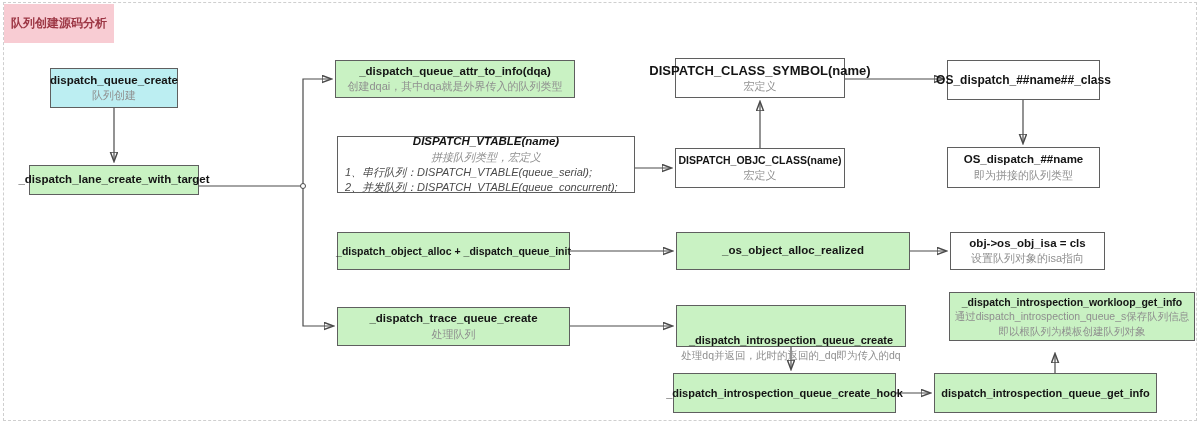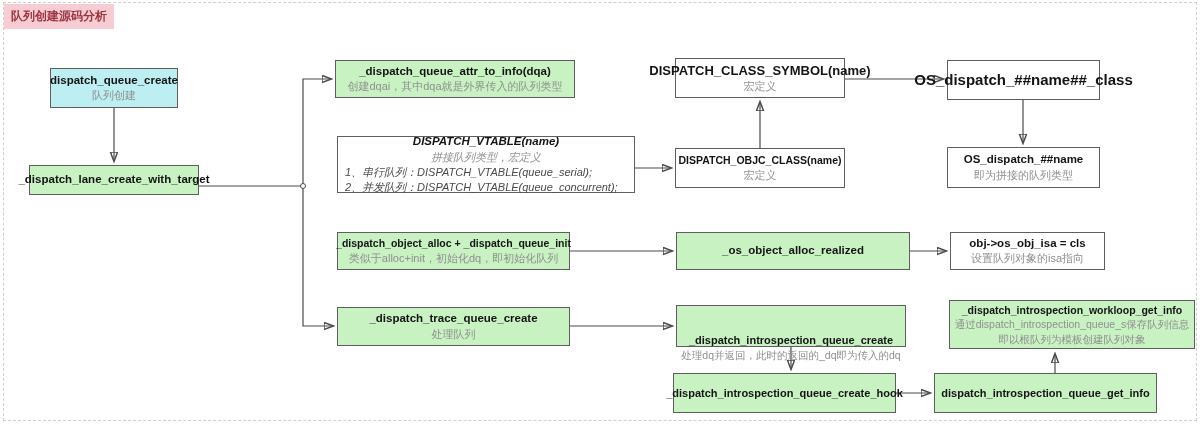--- a/index.html
+++ b/index.html
@@ -9,21 +9,21 @@
     font-family:"Liberation Sans","DejaVu Sans",sans-serif;
   }
   .page-border{
     position:absolute;left:3px;top:2px;width:1192px;height:417px;
     border:1px dashed #cfcfcf;pointer-events:none;
   }
   .title-badge{
     position:absolute;left:4px;top:4px;
     background:#f8ccd3;color:#9c3644;
     font-size:12px;font-weight:bold;
-    padding:5px 7px;line-height:15px;white-space:nowrap;
+    padding:12px 7px;line-height:15px;white-space:nowrap;
   }
   .node{
     position:absolute;box-sizing:border-box;
     border:1px solid #5f5f5f;
     display:flex;flex-direction:column;justify-content:center;align-items:center;
     text-align:center;line-height:1.35;
   }
   .green{background:#c9f2c3;}
   .cyan{background:#bceef2;}
   .white{background:#ffffff;}
@@ -94,31 +94,30 @@
   <span class="t" style="font-size:13px;">DISPATCH_CLASS_SYMBOL(name)</span>
   <span class="s">宏定义</span>
 </div>
 
 <div class="node white" style="left:675px;top:148px;width:170px;height:40px;">
   <span class="t" style="font-size:10.5px;">DISPATCH_OBJC_CLASS(name)</span>
   <span class="s">宏定义</span>
 </div>
 
 <div class="node white" style="left:947px;top:60px;width:153px;height:40px;">
-  <span class="t" style="font-size:15px;">OS_dispatch_##name##_class</span>
+  <span class="t" style="font-size:12px;">OS_dispatch_##name##_class</span>
 </div>
 
 <div class="node white" style="left:947px;top:147px;width:153px;height:41px;">
   <span class="t">OS_dispatch_##name</span>
   <span class="s">即为拼接的队列类型</span>
 </div>
 
 <div class="node green" style="left:337px;top:232px;width:233px;height:38px;">
   <span class="t" style="font-size:10.5px;">_dispatch_object_alloc + _dispatch_queue_init</span>
-  <span class="s">类似于alloc+init，初始化dq，即初始化队列</span>
 </div>
 
 <div class="node green" style="left:676px;top:232px;width:234px;height:38px;">
   <span class="t">_os_object_alloc_realized</span>
 </div>
 
 <div class="node white" style="left:950px;top:232px;width:155px;height:38px;">
   <span class="t">obj-&gt;os_obj_isa = cls</span>
   <span class="s">设置队列对象的isa指向</span>
 </div>
@@ -126,21 +125,21 @@
 <div class="node green" style="left:337px;top:307px;width:233px;height:39px;">
   <span class="t">_dispatch_trace_queue_create</span>
   <span class="s">处理队列</span>
 </div>
 
 <div class="node green" style="left:676px;top:305px;width:230px;height:42px;">
   <span class="t" style="font-size:11px;margin-top:43px;">_dispatch_introspection_queue_create</span>
   <span class="s small">处理dq并返回，此时的返回的_dq即为传入的dq</span>
 </div>
 
-<div class="node green" style="left:949px;top:300px;width:246px;height:49px;">
+<div class="node green" style="left:949px;top:292px;width:246px;height:49px;">
   <span class="t" style="font-size:10.5px;">_dispatch_introspection_workloop_get_info</span>
   <span class="s small">通过dispatch_introspection_queue_s保存队列信息</span>
   <span class="s small">即以根队列为模板创建队列对象</span>
 </div>
 
 <div class="node green" style="left:673px;top:373px;width:223px;height:40px;">
   <span class="t" style="font-size:11px;">_dispatch_introspection_queue_create_hook</span>
 </div>
 
 <div class="node green" style="left:934px;top:373px;width:223px;height:40px;">

